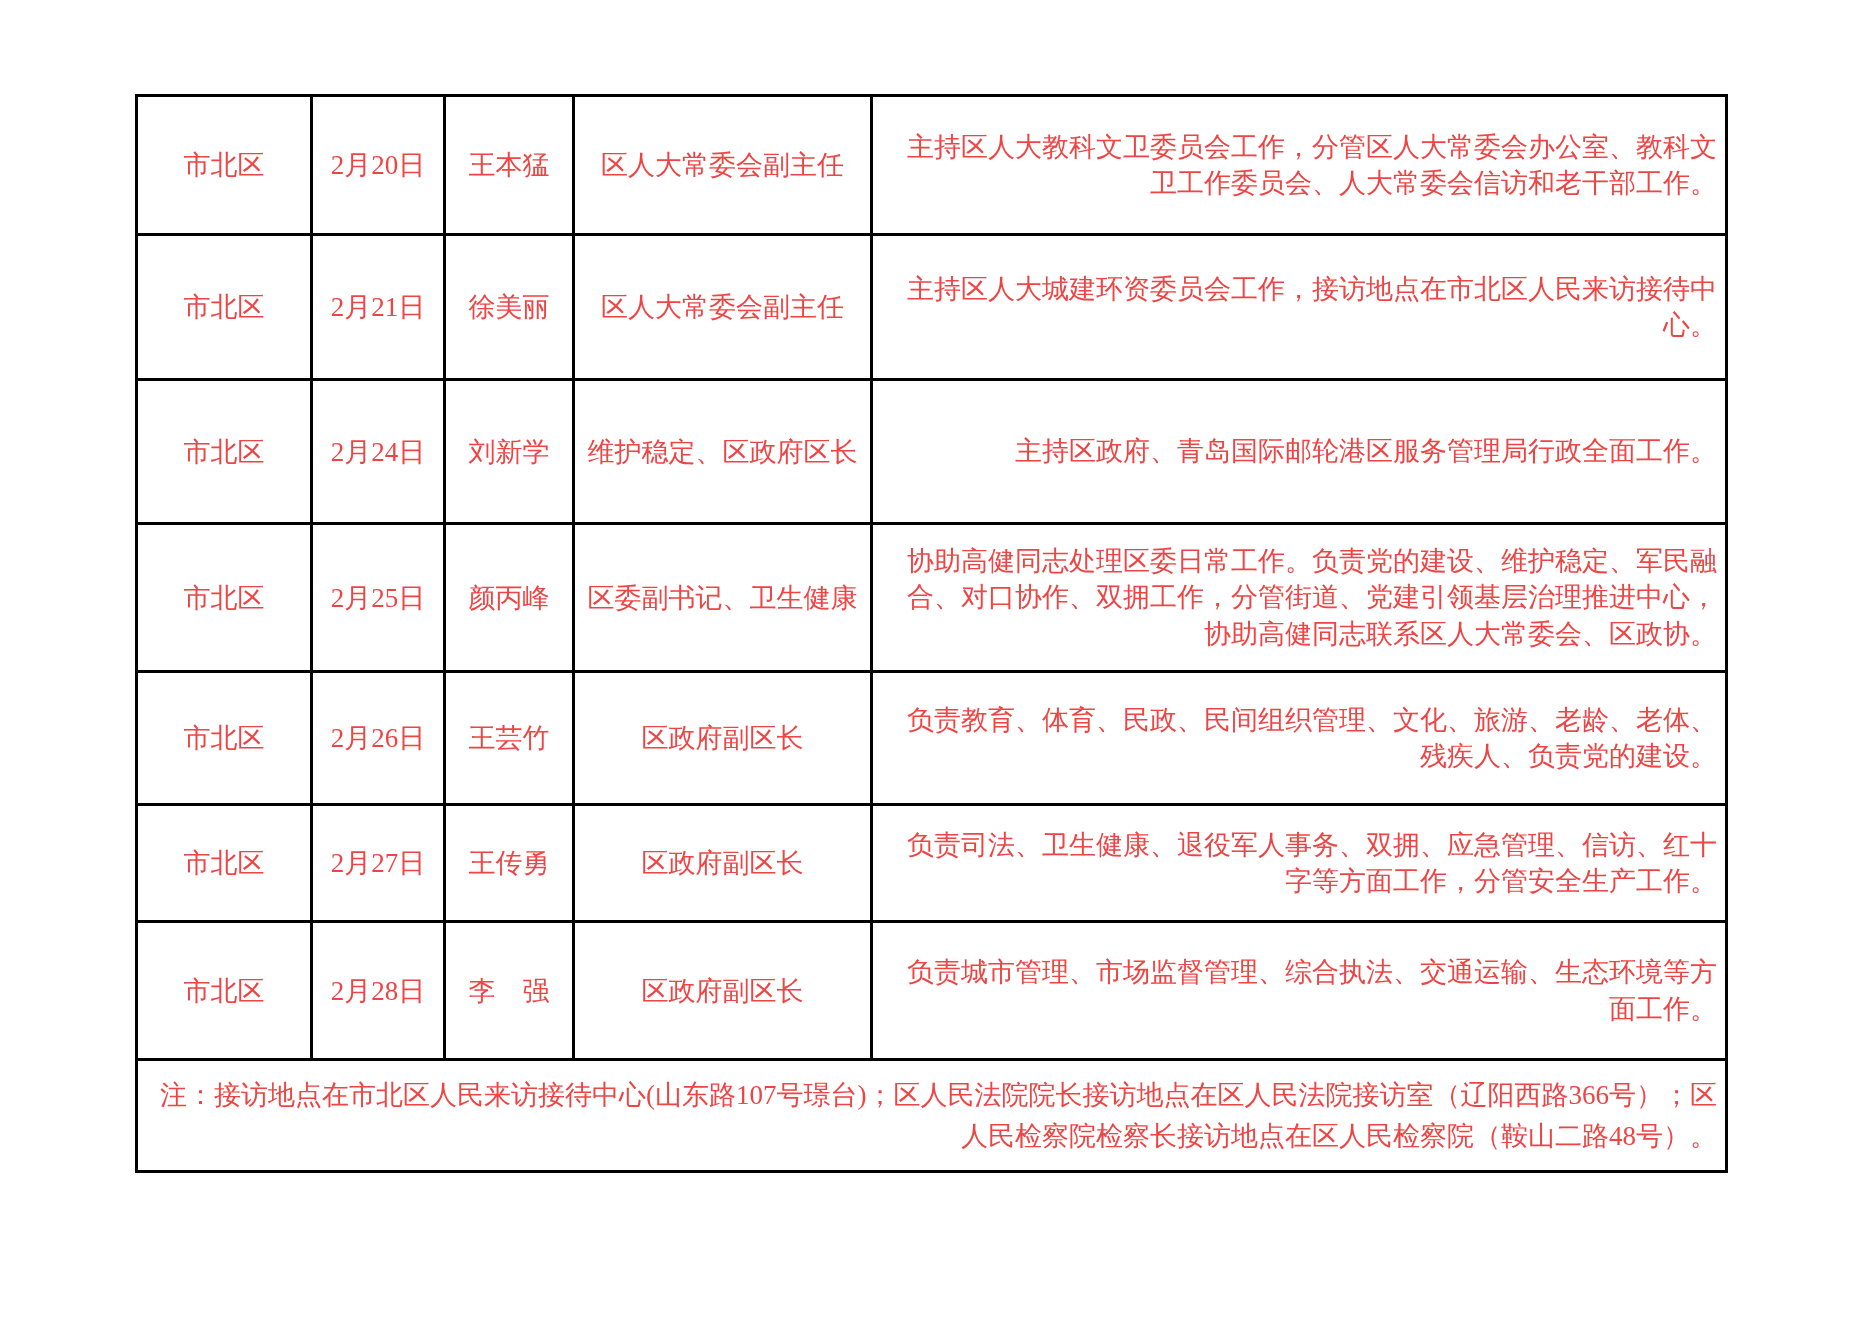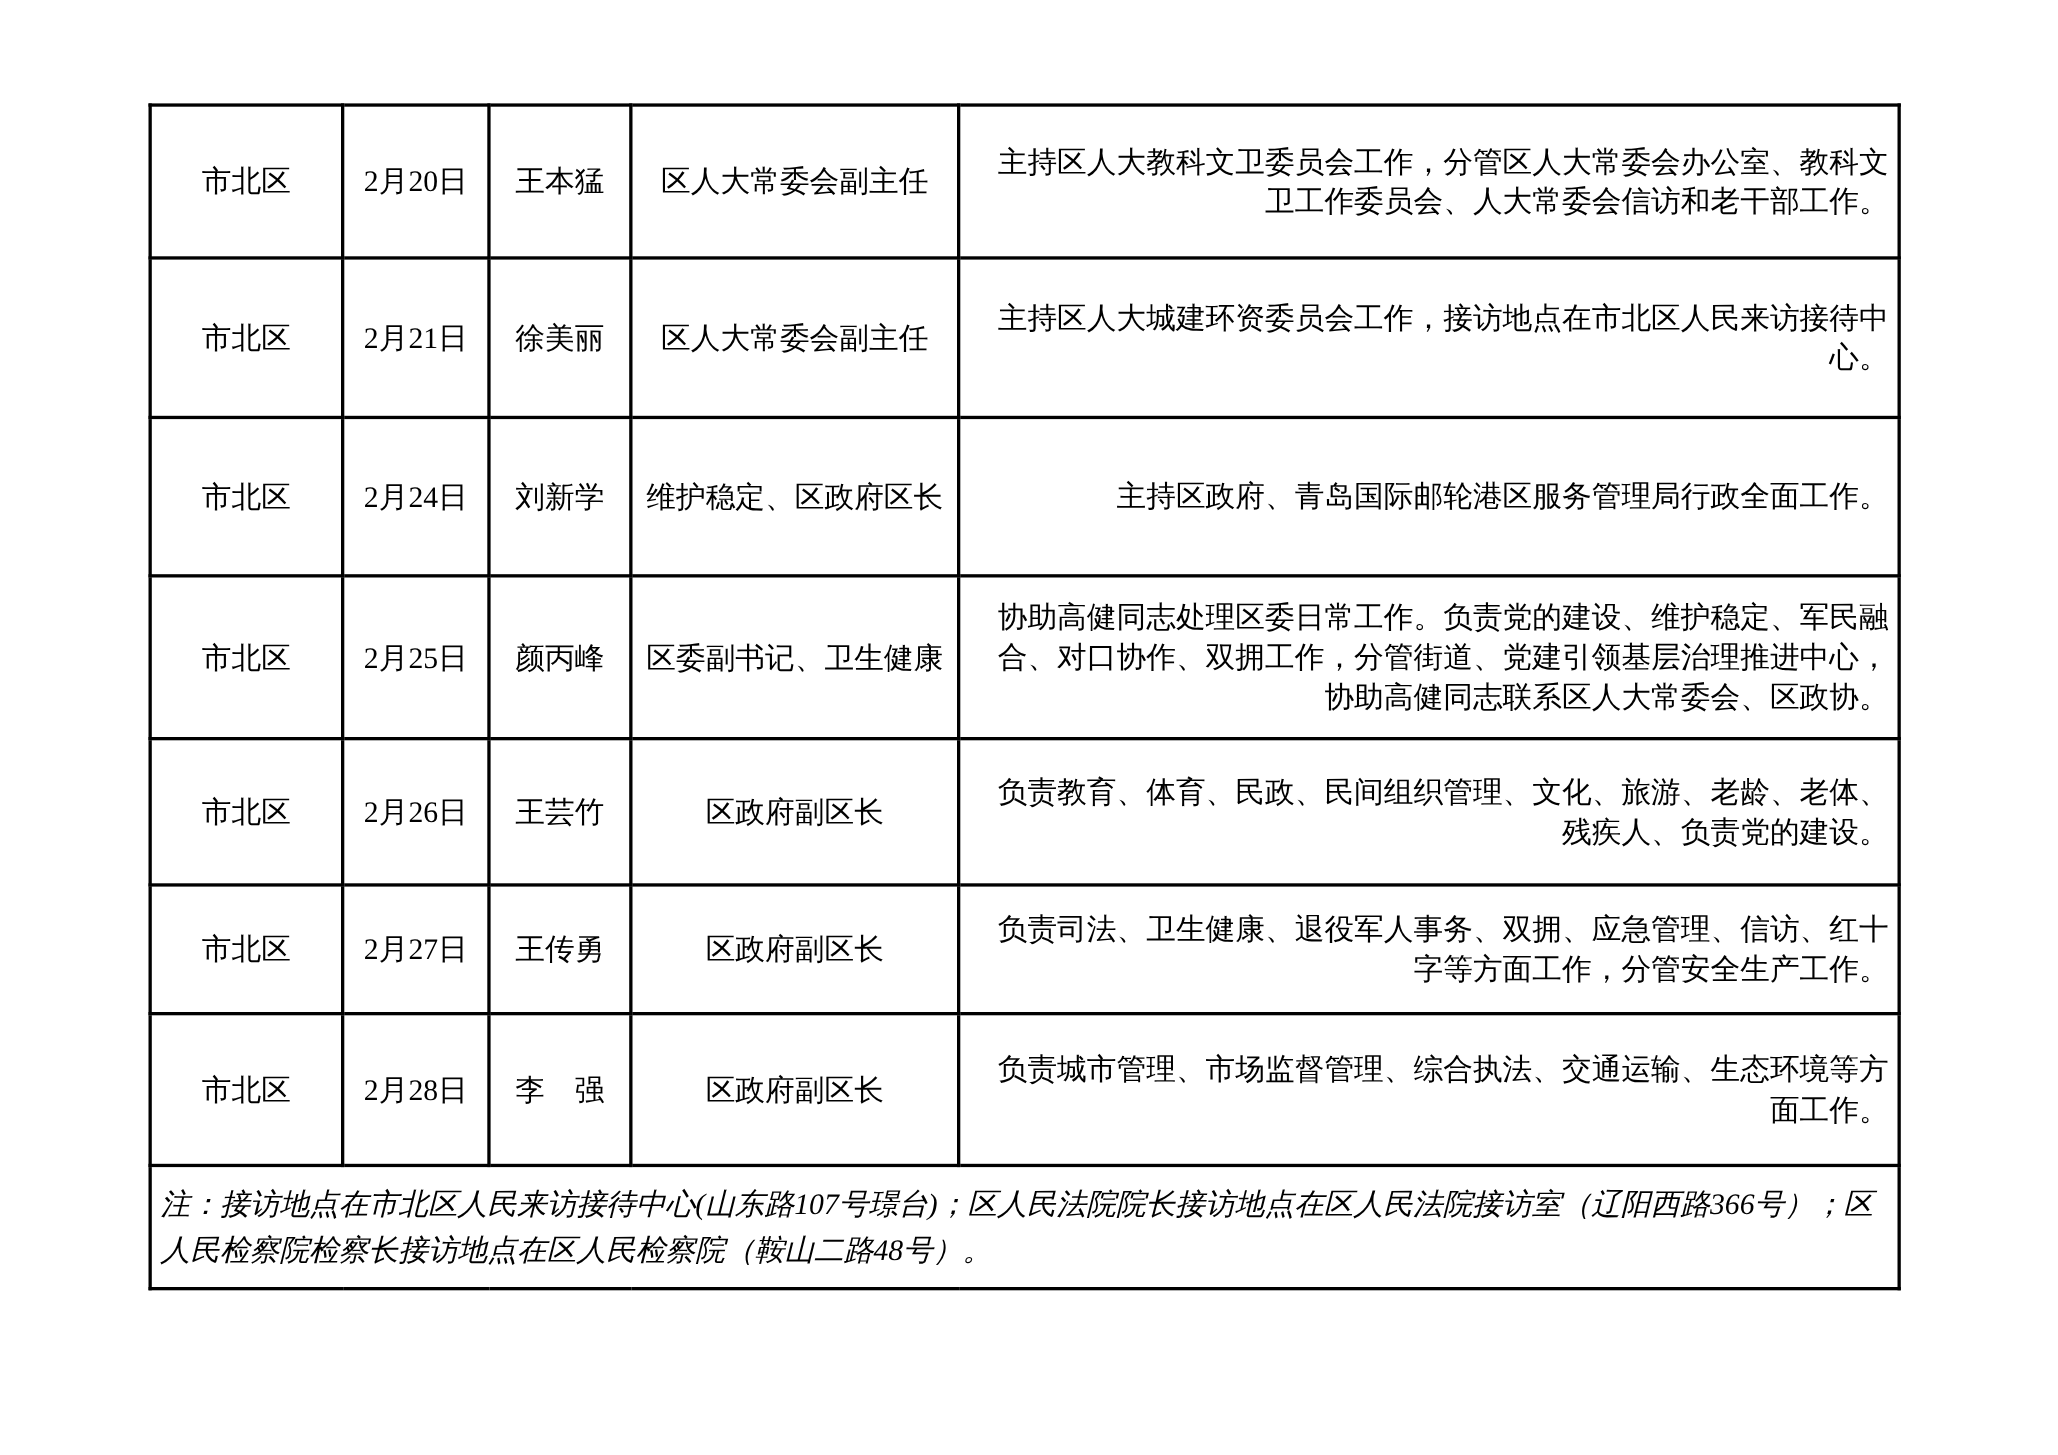--- a/index.html
+++ b/index.html
@@ -6,21 +6,21 @@
     margin: 0;
     padding: 0;
     background: #ffffff;
   }
   .page {
     position: relative;
     width: 1871px;
     height: 1323px;
     background: #ffffff;
     font-family: "Liberation Serif", "DejaVu Serif", serif;
-    color: #000000;
+    color: #ef4444;
   }
   table.sched {
     position: absolute;
     left: 135px;
     top: 94px;
     width: 1590px;
     border-collapse: collapse;
     table-layout: fixed;
   }
   table.sched td {
@@ -31,25 +31,24 @@
     padding: 6px 8px;
     overflow: hidden;
   }
   td.c { text-align: center; }
   td.duty {
     text-align: right;
     line-height: 1.35;
     padding: 6px 10px;
   }
   td.note {
-    text-align: left;
+    text-align: right;
     line-height: 1.5;
     padding: 10px 14px;
     vertical-align: top;
-    font-style: italic;
   }
 </style>
 </head>
 <body>
 
 <div class="page">
   <table class="sched">
     <colgroup>
       <col style="width:175px">
       <col style="width:133px">

